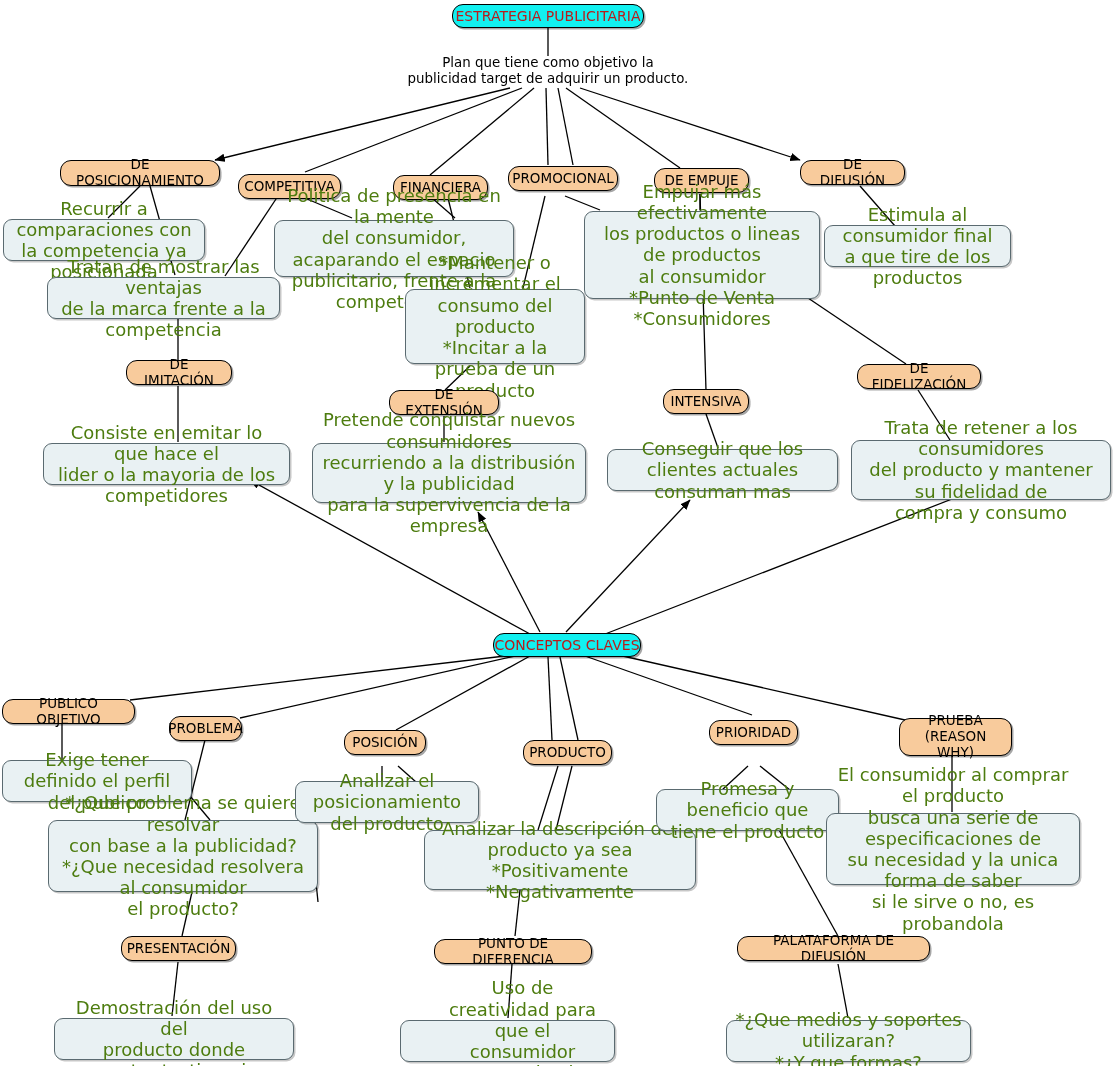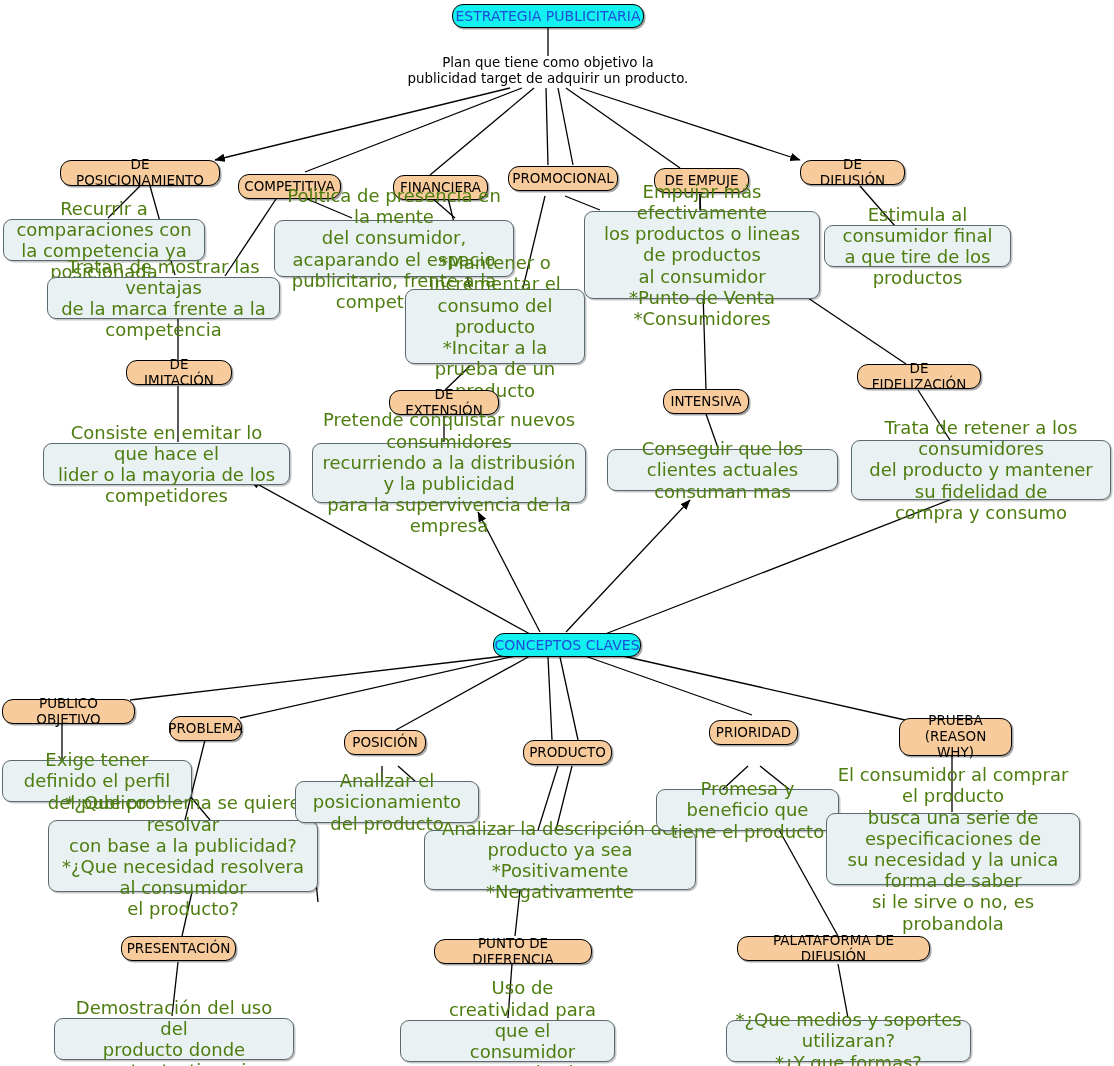--- a/index.html
+++ b/index.html
@@ -38,21 +38,21 @@
     background: #f8cb9c;
     color: #000000;
     font-size: 13.5px;
     box-shadow: 1.5px 1.5px 0 rgba(0,0,0,0.35);
     padding: 3px 8px;
   }
   .root {
     border: 1.8px solid #000000;
     border-radius: 11px;
     background: #12f0f0;
-    color: #1d4ed8;
+    color: #b91c1c;
     font-size: 14px;
     box-shadow: 1.5px 1.5px 0 rgba(0,0,0,0.35);
     padding: 3px 0;
   }
   .desc {
     border: 1.1px solid #5a6a70;
     border-radius: 9px;
     background: #e9f1f3;
     color: #4d7c0f;
     font-size: 18px;

